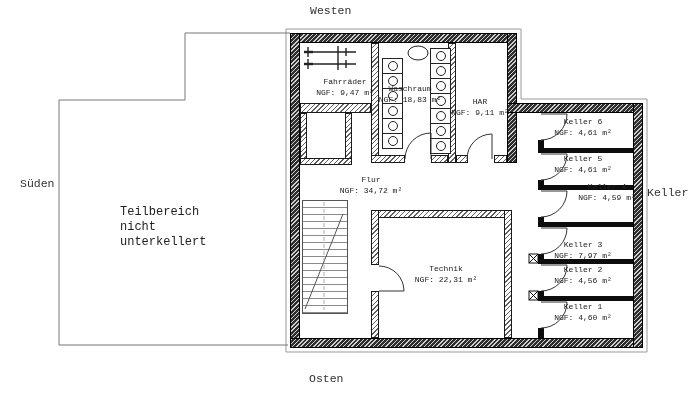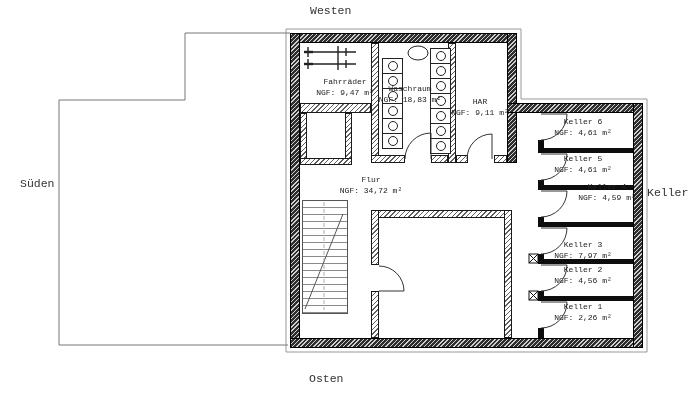--- a/index.html
+++ b/index.html
@@ -35,20 +35,21 @@
 </head>
 <body>
 
 <div id="plan">
 
   <div class="compass" style="left:310px;top:4px;">Westen</div>
   <div class="compass" style="left:20px;top:177px;">Süden</div>
   <div class="compass" style="left:647px;top:186px;">Keller</div>
   <div class="compass" style="left:309px;top:372px;">Osten</div>
 
+  <div class="note">Teilbereich nicht unterkellert</div>
 
   <div class="wo" style="left:290px;top:33px;width:227px;height:10px;"></div>
   <div class="wo" style="left:290px;top:33px;width:10px;height:315px;"></div>
   <div class="wo" style="left:290px;top:338px;width:353px;height:10px;"></div>
   <div class="wo" style="left:507px;top:33px;width:10px;height:130px;"></div>
   <div class="wo" style="left:507px;top:103px;width:136px;height:10px;"></div>
   <div class="wo" style="left:633px;top:103px;width:10px;height:245px;"></div>
 
   <div class="wi" style="left:371px;top:43px;width:8px;height:120px;"></div>
   <div class="wi" style="left:300px;top:103px;width:71px;height:10px;"></div>
@@ -180,20 +181,24 @@
     <span class="ar">NGF: 18,83 m²</span>
   </div>
   <div class="room-label" style="left:480px;top:96px;">
     <span class="nm">HAR</span>
     <span class="ar">NGF: 9,11 m²</span>
   </div>
   <div class="room-label" style="left:371px;top:174px;">
     <span class="nm">Flur</span>
     <span class="ar">NGF: 34,72 m²</span>
   </div>
+  <div class="room-label" style="left:446px;top:263px;">
+    <span class="nm">Technik</span>
+    <span class="ar">NGF: 22,31 m²</span>
+  </div>
 
   <div class="room-label" style="left:583px;top:116px;">
     <span class="nm">Keller 6</span>
     <span class="ar">NGF: 4,61 m²</span>
   </div>
   <div class="room-label" style="left:583px;top:153px;">
     <span class="nm">Keller 5</span>
     <span class="ar">NGF: 4,61 m²</span>
   </div>
   <div class="room-label" style="left:583px;top:181px;margin-left:24px;">
@@ -203,16 +208,16 @@
   <div class="room-label" style="left:583px;top:239px;">
     <span class="nm">Keller 3</span>
     <span class="ar">NGF: 7,97 m²</span>
   </div>
   <div class="room-label" style="left:583px;top:264px;">
     <span class="nm">Keller 2</span>
     <span class="ar">NGF: 4,56 m²</span>
   </div>
   <div class="room-label" style="left:583px;top:301px;">
     <span class="nm">Keller 1</span>
-    <span class="ar">NGF: 2,26 m²</span>
+    <span class="ar">NGF: 4,60 m²</span>
   </div>
 
 </div>
 
 </body></html>

